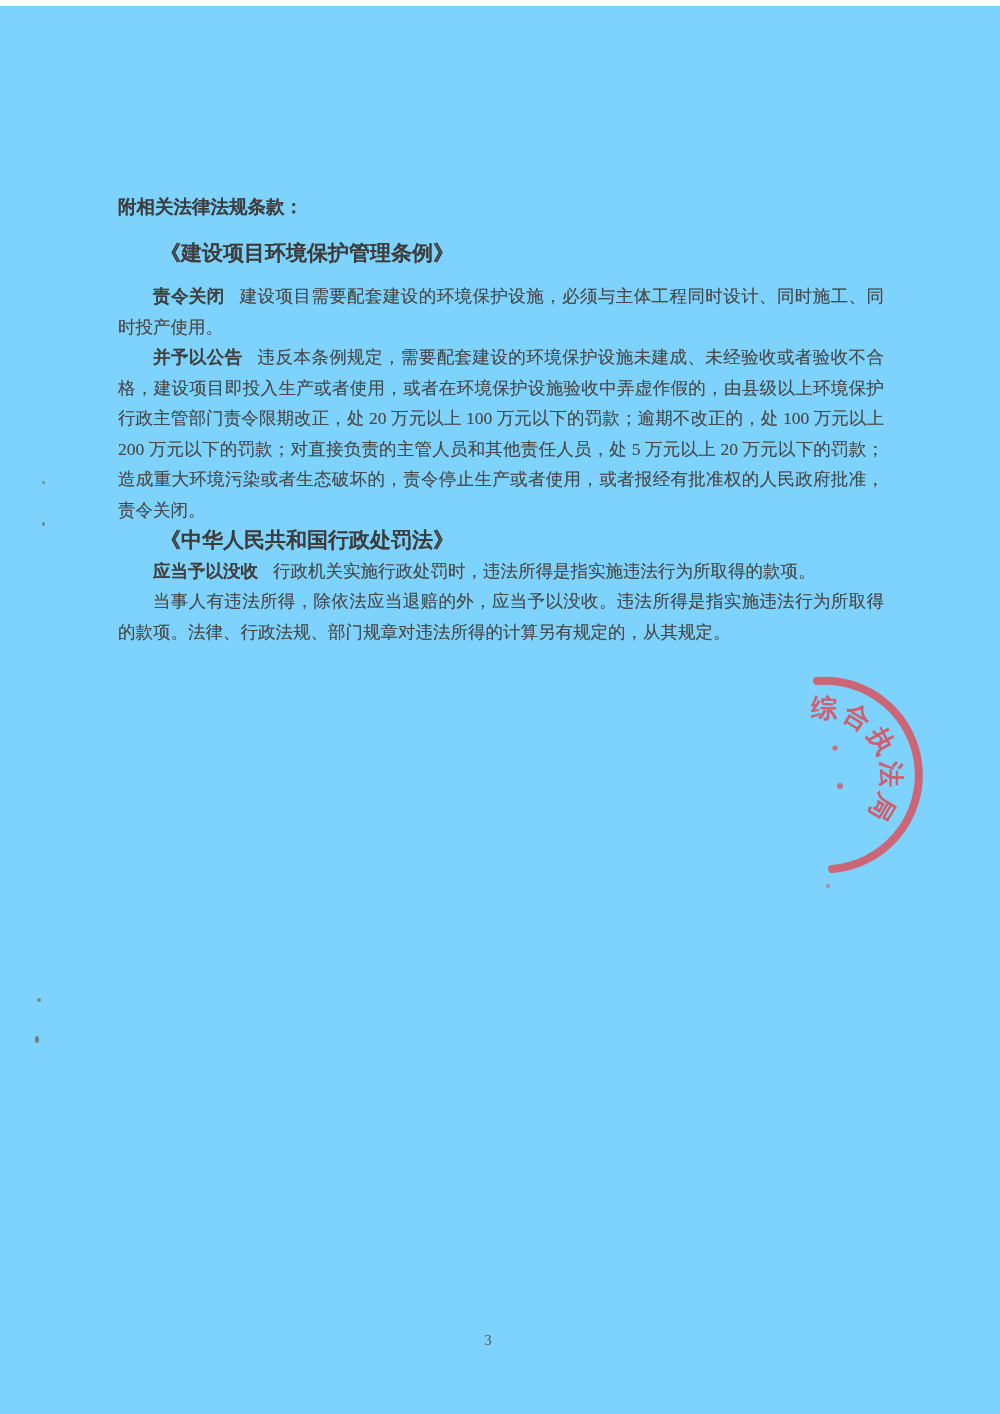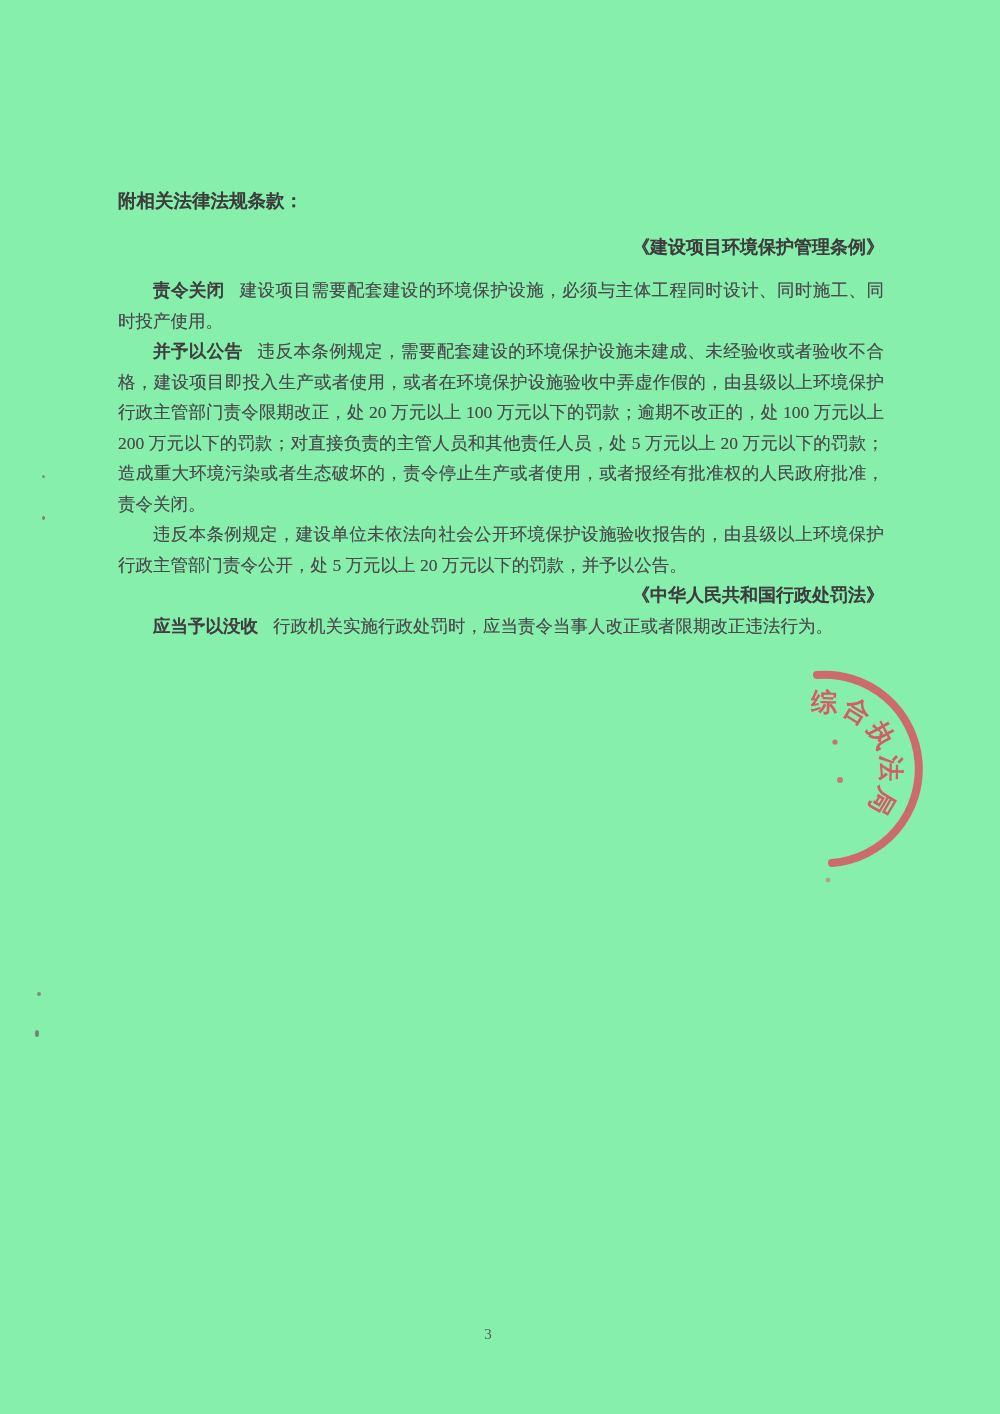--- a/index.html
+++ b/index.html
@@ -5,21 +5,22 @@
   html, body { margin: 0; padding: 0; }
   body {
     width: 1000px; height: 1414px;
     background: #ffffff;
     position: relative;
     overflow: hidden;
     font-family: "Liberation Serif", "DejaVu Serif", serif;
   }
   .page {
     position: absolute; inset: 0;
-    background: #86efac;
+    background: #7dd3fc;
+    margin-top: 6px;
   }
   .doc {
     position: absolute;
     left: 118px; top: 186px;
     width: 766px;
     font-size: 17.5px;
     line-height: 30.5px;
     color: #4a4a4a;
     text-align: justify;
     text-shadow: 0 0 0.5px rgba(90,90,90,0.55);
@@ -27,24 +28,24 @@
   .doc p { margin: 0; }
   .heading {
     font-weight: bold;
     font-size: 18.5px;
     color: #3c3c3c;
     margin: 0 0 15px 0 !important;
     text-align: left;
   }
   .law-title {
     font-weight: bold;
-    font-size: 18px;
+    font-size: 21px;
     color: #3c3c3c;
     text-indent: 2em;
-    text-align: right;
+    text-align: left;
   }
   .law-title.gap-after { margin: 0 0 13px 0 !important; }
   .para { text-indent: 2em; }
   .article-label {
     font-weight: bold;
     color: #3f3f3f;
     margin-right: 15px;
   }
   .page-number {
     position: absolute;
@@ -83,26 +84,26 @@
 
   <div class="doc">
     <p class="heading">附相关法律法规条款：</p>
 
     <p class="law-title gap-after">《建设项目环境保护管理条例》</p>
 
     <p class="para"><b class="article-label">责令关闭</b><span>建设项目需要配套建设的环境保护设施，必须与主体工程同时设计、同时施工、同时投产使用。</span></p>
 
     <p class="para"><b class="article-label">并予以公告</b><span>违反本条例规定，需要配套建设的环境保护设施未建成、未经验收或者验收不合格，建设项目即投入生产或者使用，或者在环境保护设施验收中弄虚作假的，由县级以上环境保护行政主管部门责令限期改正，处 20 万元以上 100 万元以下的罚款；逾期不改正的，处 100 万元以上 200 万元以下的罚款；对直接负责的主管人员和其他责任人员，处 5 万元以上 20 万元以下的罚款；造成重大环境污染或者生态破坏的，责令停止生产或者使用，或者报经有批准权的人民政府批准，责令关闭。</span></p>
 
-    <p class="para">违反本条例规定，建设单位未依法向社会公开环境保护设施验收报告的，由县级以上环境保护行政主管部门责令公开，处 5 万元以上 20 万元以下的罚款，并予以公告。</p>
 
     <p class="law-title">《中华人民共和国行政处罚法》</p>
 
-    <p class="para"><b class="article-label">应当予以没收</b><span>行政机关实施行政处罚时，应当责令当事人改正或者限期改正违法行为。</span></p>
+    <p class="para"><b class="article-label">应当予以没收</b><span>行政机关实施行政处罚时，违法所得是指实施违法行为所取得的款项。</span></p>
 
+    <p class="para">当事人有违法所得，除依法应当退赔的外，应当予以没收。违法所得是指实施违法行为所取得的款项。法律、行政法规、部门规章对违法所得的计算另有规定的，从其规定。</p>
   </div>
 
   <svg class="stamp" viewBox="0 0 210 225" xmlns="http://www.w3.org/2000/svg">
     <defs>
       <path id="stampTextArc" d="M 90 49 A 58 58 0 0 1 146 146" fill="none"></path>
     </defs>
     <path d="M 98 11 A 94 94 0 0 1 113 199" fill="none" stroke="#d9525f" stroke-width="8" stroke-linecap="round" opacity="0.85"></path>
     <text fill="#d9525f">
       <textPath href="#stampTextArc" startOffset="2">综合执法局</textPath>
     </text>

